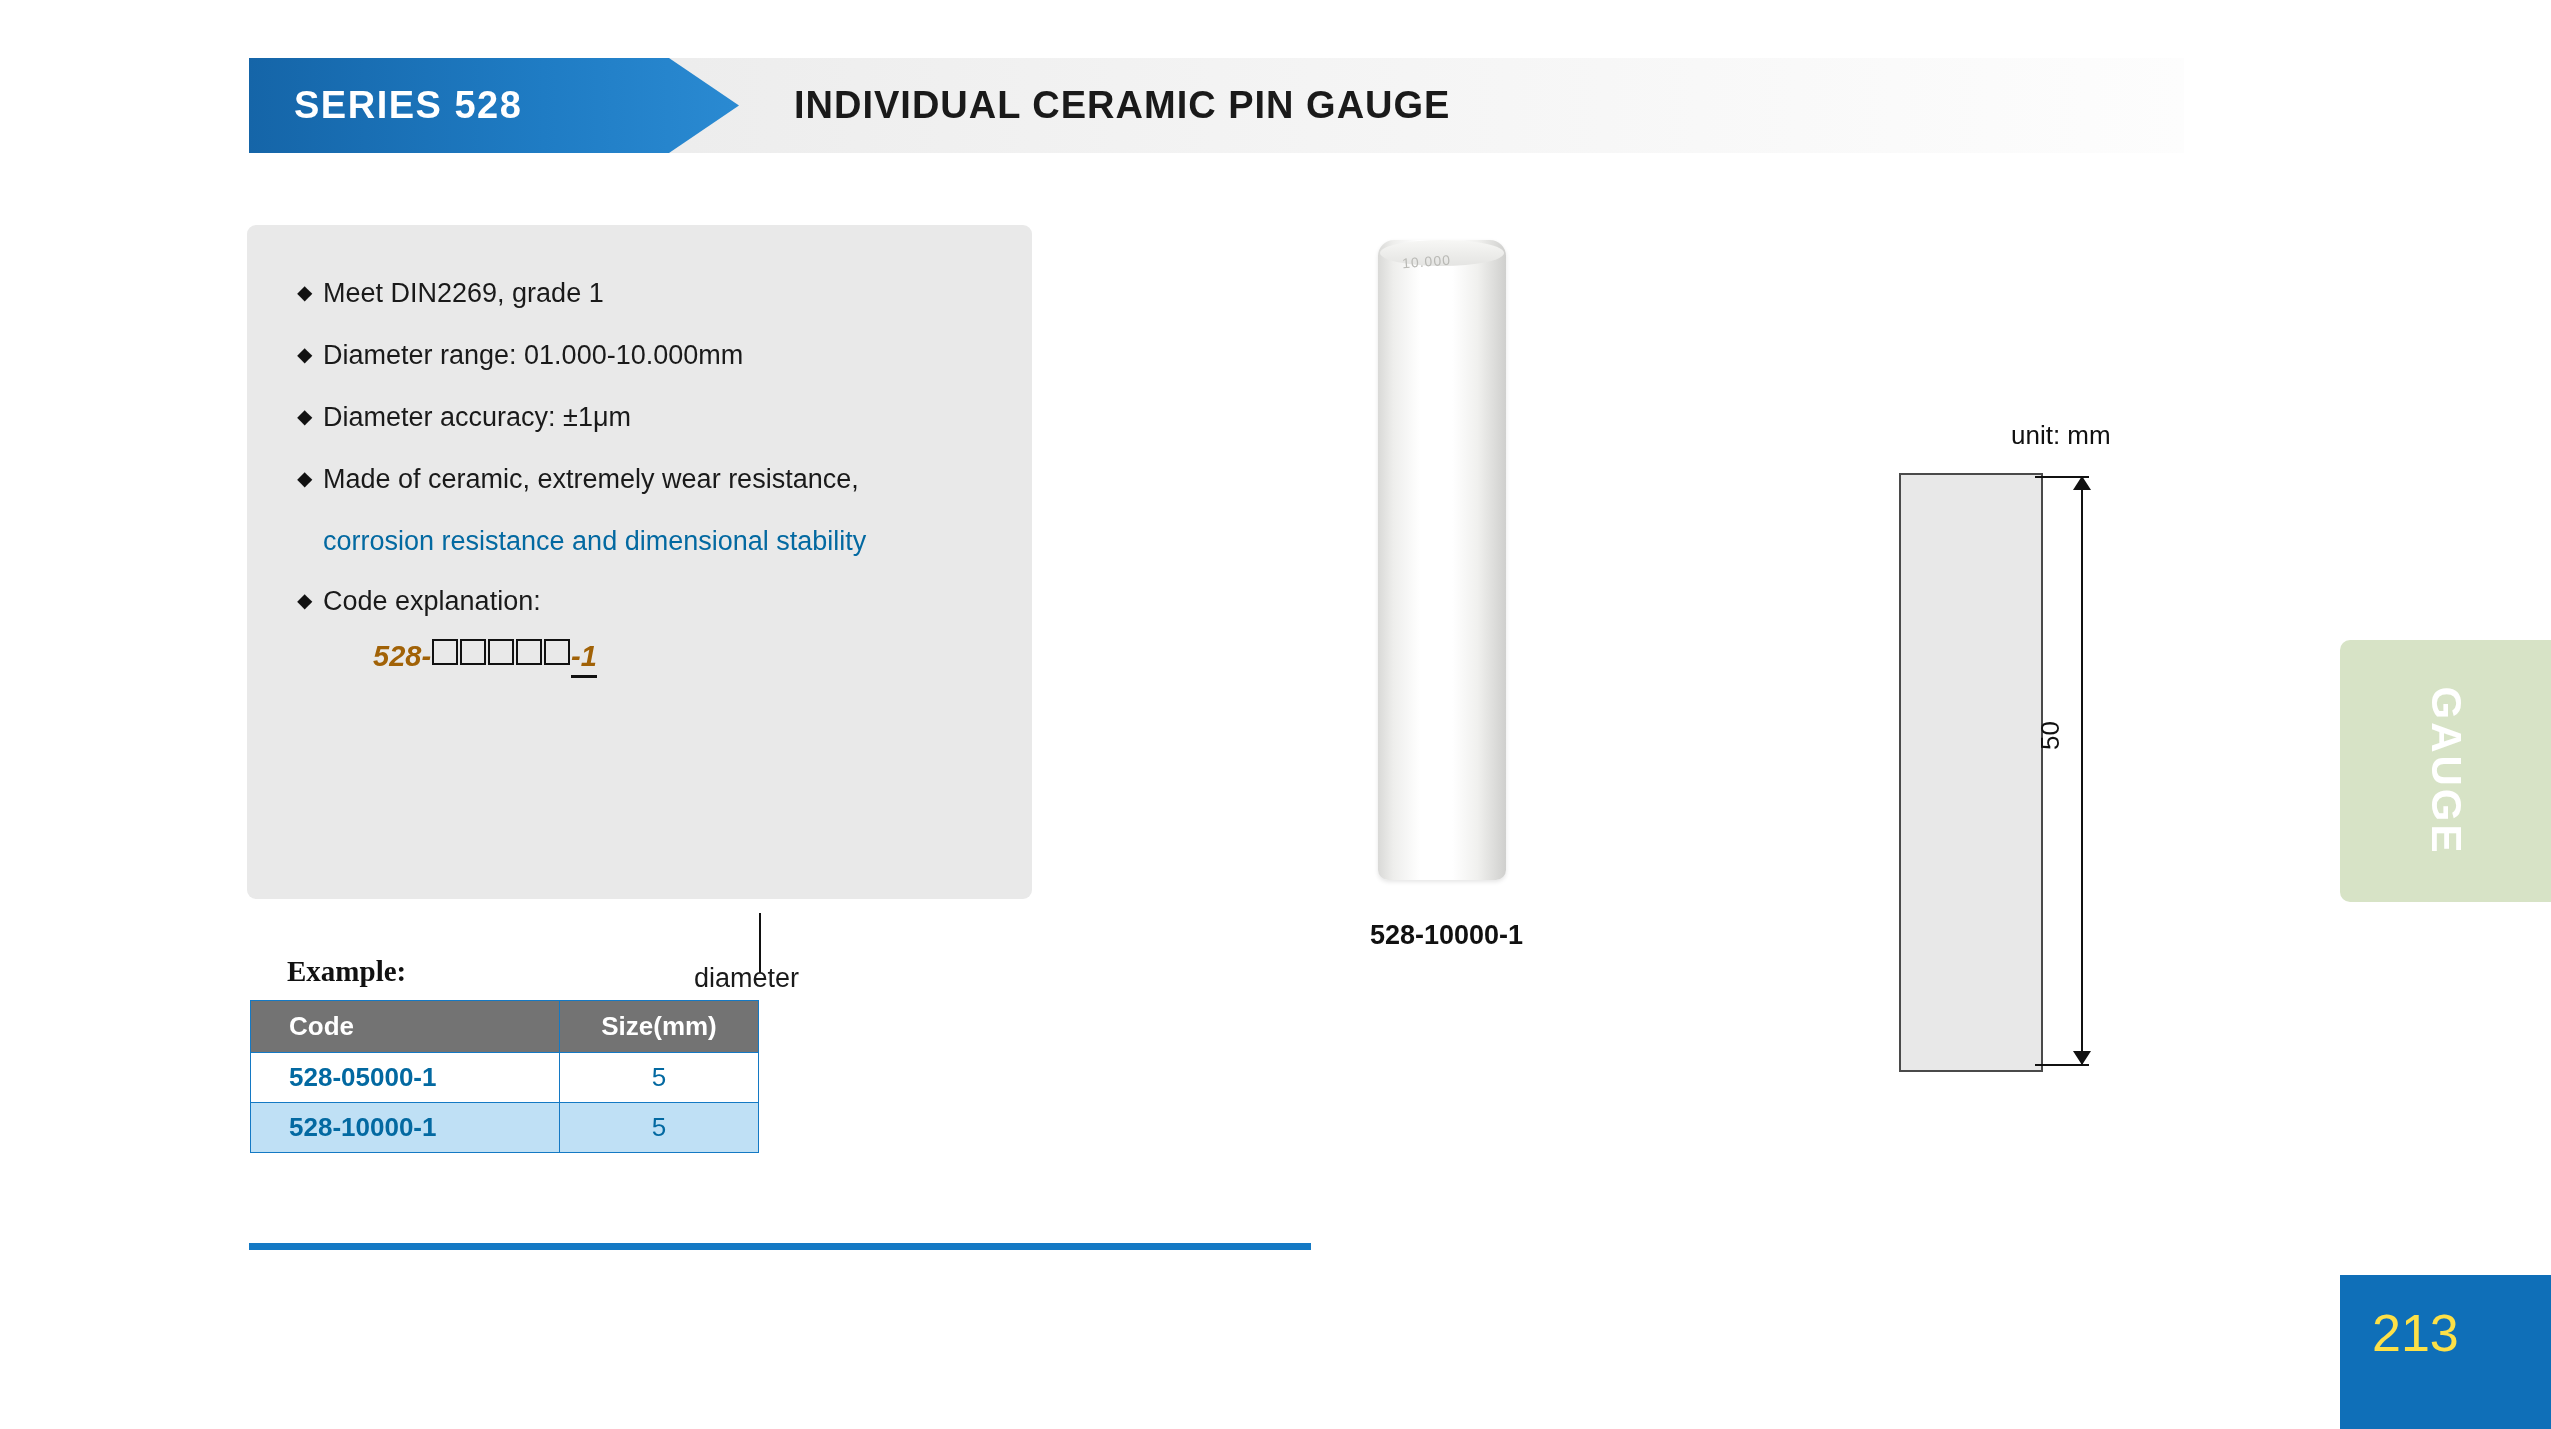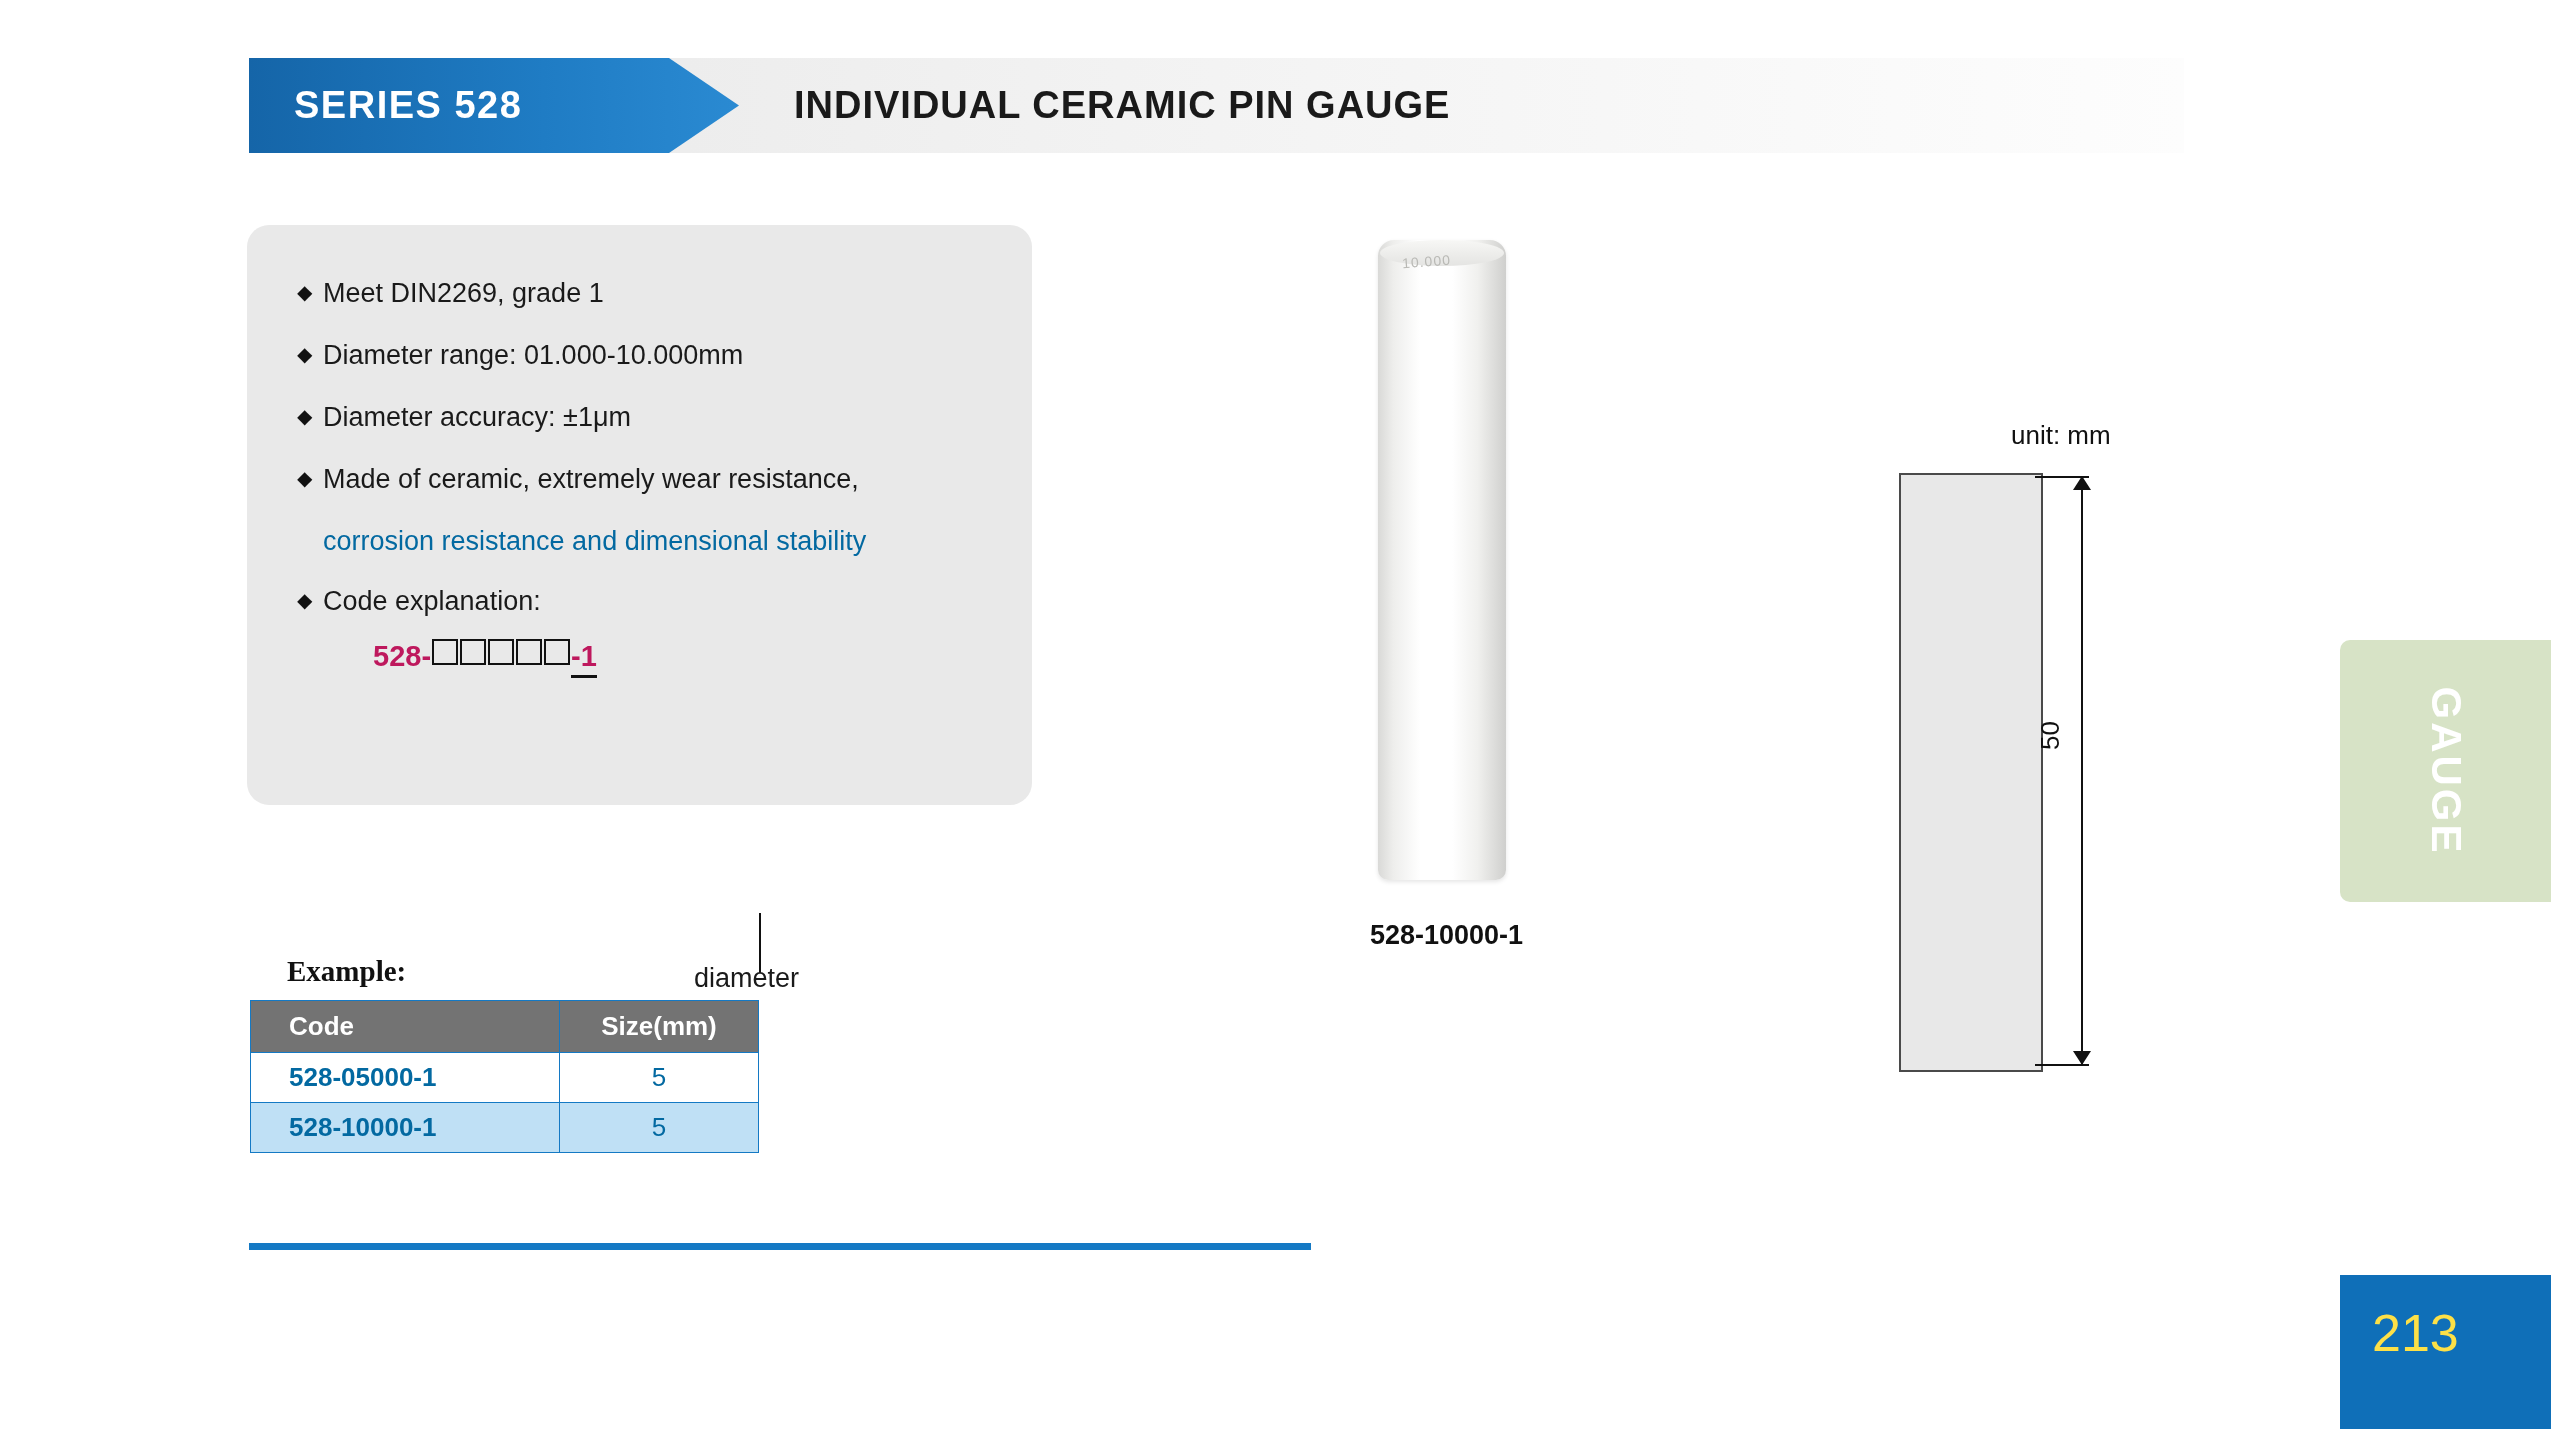--- a/index.html
+++ b/index.html
@@ -60,23 +60,23 @@
     font-weight: bold;
     letter-spacing: 1px;
   }
 
   
   #features-box {
     position: absolute;
     left: 247px;
     top: 225px;
     width: 785px;
-    height: 580px;
+    height: 674px;
     background: #e9e9e9;
-    border-radius: 22px;
+    border-radius: 9px;
   }
   .feature-item {
     position: relative;
     margin: 0 0 0 50px;
     color: #1a1a1a;
     font-size: 27px;
     line-height: 60px;
     white-space: nowrap;
   }
   .feature-bullet {
@@ -93,22 +93,23 @@
     line-height: 60px;
     white-space: nowrap;
   }
   #features-list {
     padding-top: 38px;
   }
   #code-formula {
     margin: 6px 0 0 126px;
     font-size: 29px;
     font-weight: bold;
-    color: #be185d;
+    color: #a16207;
     letter-spacing: 0px;
+    font-style: italic;
   }
   .code-box {
     display: inline-block;
     width: 22px;
     height: 22px;
     border: 2px solid #111;
     margin: 0 1px;
     vertical-align: 1px;
   }
   #code-tail {

